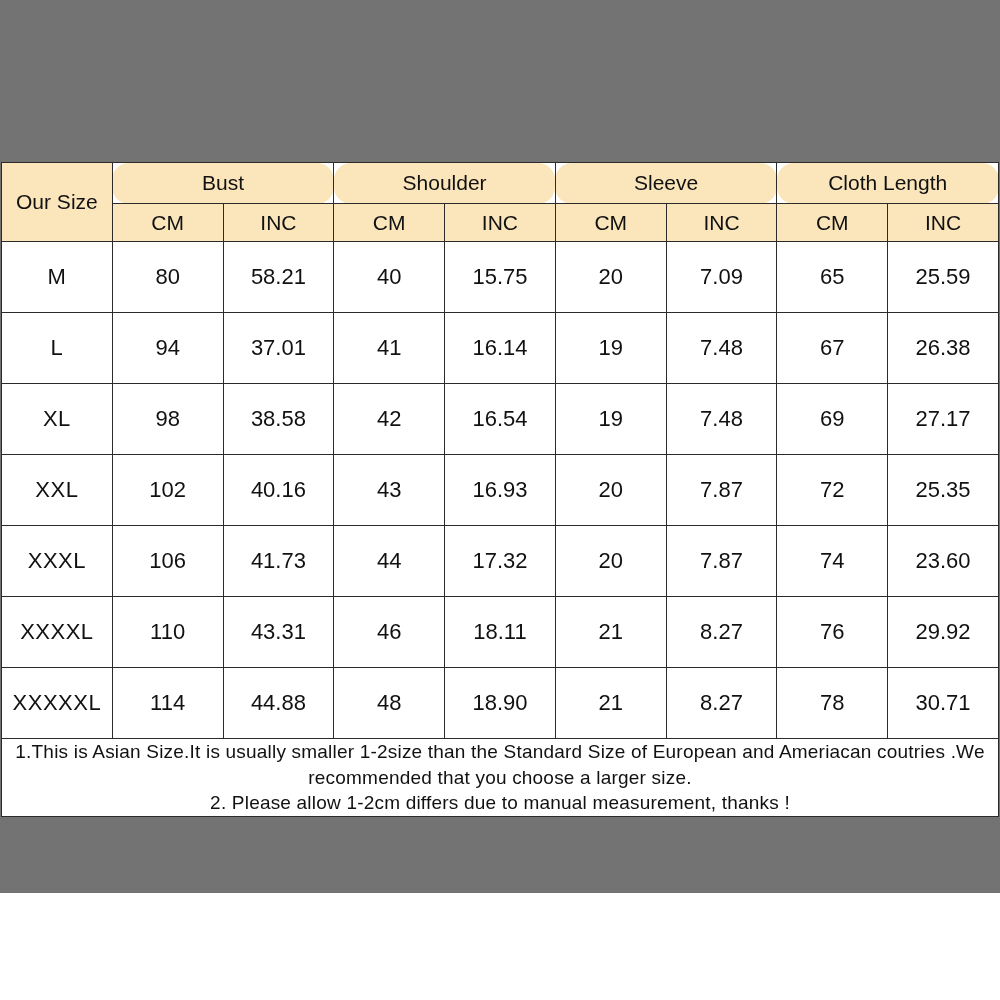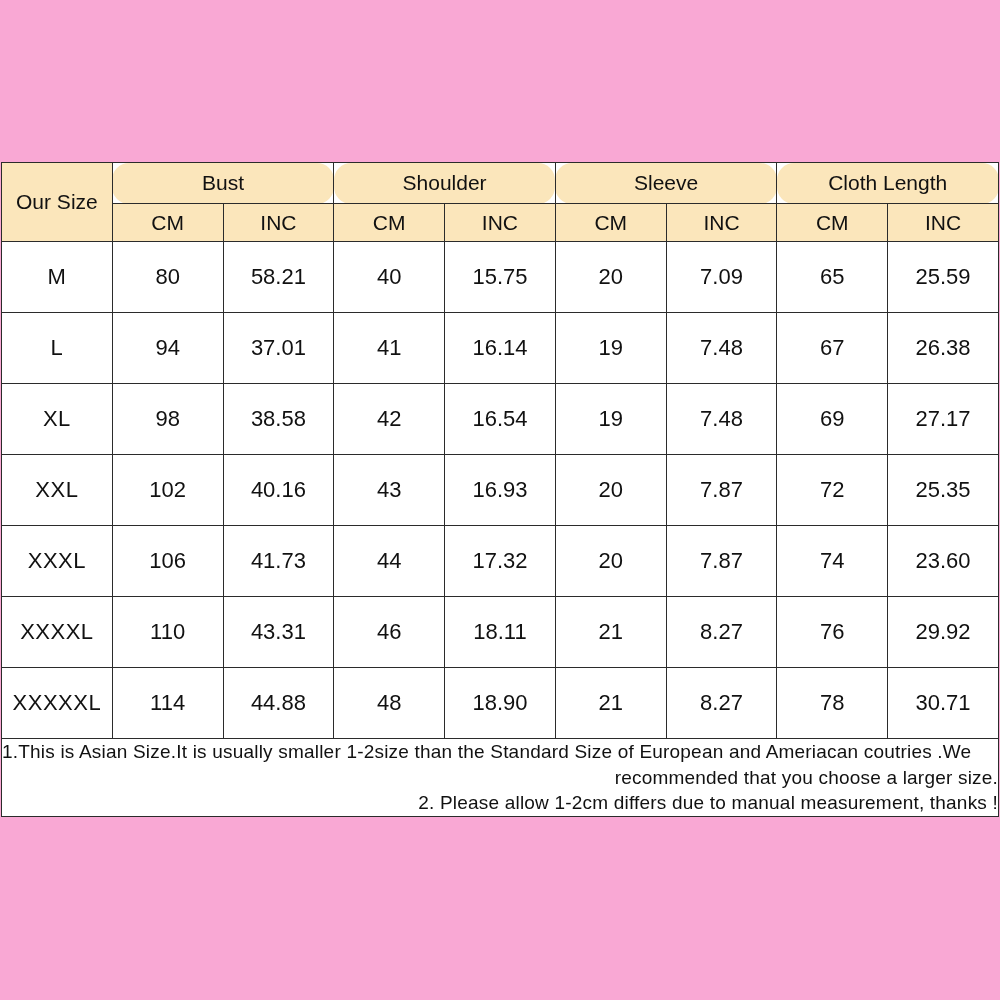--- a/index.html
+++ b/index.html
@@ -7,22 +7,22 @@
     padding: 0;
     width: 1000px;
     height: 1000px;
     background: #ffffff;
     font-family: "Liberation Sans", sans-serif;
   }
 
   #page {
     position: relative;
     width: 1000px;
-    height: 1000px;
-    background: #f9a8d4;
+    height: 893px;
+    background: #737373;
     overflow: hidden;
   }
 
   
   #chart-wrap {
     position: absolute;
     left: 0px;
     top: 162px;
     width: 1000px;
   }
@@ -79,29 +79,29 @@
   
   td.note-cell {
     border: 1px solid #2b2b2b;
     border-top: 1px solid #2b2b2b;
     padding: 8px 14px 12px 14px;
     background: #ffffff;
   }
 
   .note-line {
     display: block;
-    text-align: right;
+    text-align: center;
     font-size: 19px;
     color: #111111;
     line-height: 1.35;
     letter-spacing: 0.2px;
   }
 
   .note-line.first {
-    text-align: left;
+    text-align: center;
   }
 </style>
 </head>
 <body>
 
 <div id="page">
   <div id="chart-wrap">
     <table class="size-chart">
       <thead>
         <tr>

